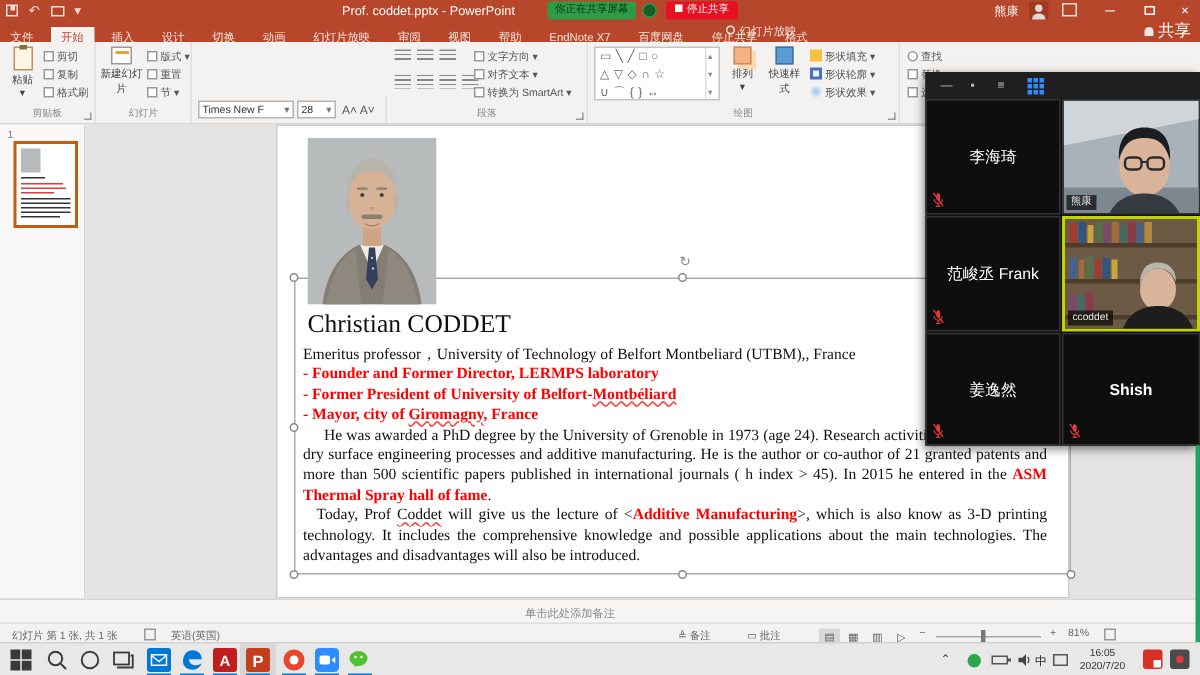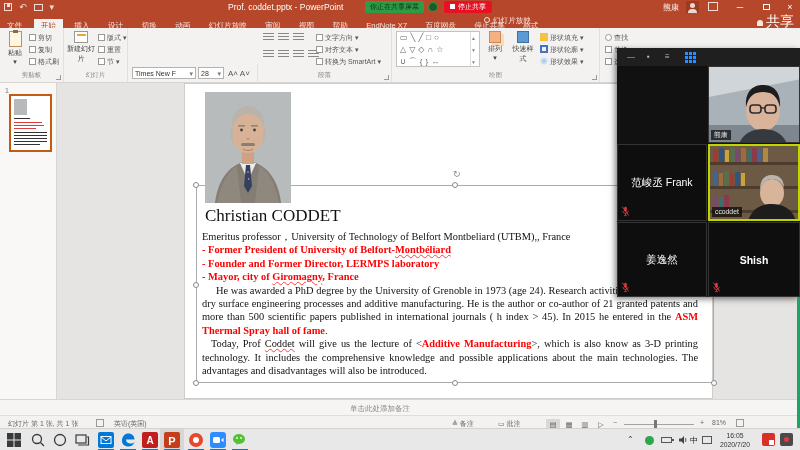--- a/index.html
+++ b/index.html
@@ -26,21 +26,21 @@
   .ribopts { position:absolute; left:708px; top:2px; width:10px; height:9px; border:1px solid #f4ddd6; }
   .winbtn { position:absolute; top:0; width:20px; height:14px; text-align:center; font-size:9px; line-height:14px; color:#fff; }
   .restore-g { width:7px; height:6px; border:1px solid #fff; display:inline-block; margin-top:4px; }
 
   
   .tabrow { position:absolute; left:0; top:14px; width:800px; height:14px; background:#B7472A; }
   .tab { display:inline-block; padding:0 7px; height:14px; line-height:14px; font-size:7.6px; color:#f6e4de; cursor:default; }
   .tab.active { background:#F3F2F1; color:#B7472A; }
   .tellme { position:absolute; left:484px; top:0; height:14px; line-height:14px; font-size:7.6px; color:#f6e4de; }
   .bulb { display:inline-block; width:6px; height:6px; border:1px solid #f6e4de; border-radius:50%; margin-right:3px; }
-  .sharebtn { position:absolute; right:6px; top:0; height:14px; line-height:14px; font-size:14px; color:#fff; }
+  .sharebtn { position:absolute; right:6px; top:0; height:14px; line-height:14px; font-size:11px; color:#fff;font-family:Liberation Serif, serif; }
   .personic { display:inline-block; width:6px; height:6px; border-radius:50% 50% 0 0; background:#f6e4de; margin-right:3px; }
 
   
   .ribbon { position:absolute; left:0; top:28px; width:800px; height:55px; background:#F3F2F1; border-bottom:1px solid #D8D6D4; color:#444; font-size:7px; }
   .rgroup { position:absolute; top:0; height:54px; border-right:1px solid #E2E0DE; }
   .rglabel { position:absolute; bottom:2px; left:0; right:0; text-align:center; color:#8a8886; font-size:6.5px; }
   .launcher { position:absolute; right:2px; bottom:2px; width:5px; height:5px; border-right:1px solid #999; border-bottom:1px solid #999; }
   .bigbtn { position:absolute; top:3px; text-align:center; color:#444; }
   .bigic { margin:0 auto 1px; }
   .clip-ic { width:13px; height:16px; background:#fdf6e3; border:1px solid #b7935f; position:relative; }
@@ -300,22 +300,22 @@
         <rect x="46" y="33" width="7" height="1.6" fill="#8d8578"></rect>
         <circle cx="36.5" cy="38" r="1.4" fill="#42403c"></circle>
         <circle cx="49.5" cy="38" r="1.4" fill="#42403c"></circle>
         <path d="M41 46 L45 46 L44 48 L42 48 Z" fill="#c49a7e"></path>
         <rect x="36" y="51" width="14" height="3" rx="1.5" fill="#8a8070"></rect>
         <path d="M38 57 C41 59 45 59 48 57" stroke="#a87f63" stroke-width="1" fill="none"></path>
       </svg>
       <div class="slide-title">Christian CODDET</div>
       <div class="textbox">
         <p class="bio"><span>Emeritus professor，University of Technology of Belfort Montbeliard (UTBM),, France</span></p>
+        <p class="redline"><span>- Founder and Former Director, LERMPS laboratory</span></p>
         <p class="redline"><span>- Former President of University of Belfort-</span><span class="sq">Montbéliard</span></p>
-        <p class="redline"><span>- Founder and Former Director, LERMPS laboratory</span></p>
         <p class="redline"><span>- Mayor, city of </span><span class="sq">Giromagny</span><span>, France</span></p>
         <p class="para ind1"><span>He was awarded a PhD degree by the University of Grenoble in 1973 (age 24). Research activities were focused on dry surface engineering processes and additive manufacturing. He is the author or co-author of 21 granted patents and more than 500 scientific papers published in international journals ( h index &gt; 45). In 2015 he entered in the </span><span class="redbold">ASM Thermal Spray hall of fame</span><span>.</span></p>
         <p class="para ind2"><span>Today, Prof </span><span class="sq">Coddet</span><span> will give us the lecture of &lt;</span><span class="redbold">Additive Manufacturing</span><span>&gt;, which is also know as 3-D printing technology. It includes the comprehensive knowledge and possible applications about the main technologies. The advantages and disadvantages will also be introduced.</span></p>
       </div>
     </div>
 
     <div class="selbox">
       <span class="rotate">↻</span>
       <span class="handle" style="left:-4px;top:-4px;"></span>
       <span class="handle" style="left:255px;top:-4px;"></span>
@@ -365,20 +365,32 @@
           <div></div>
           <div></div>
           <div></div>
           <div></div>
           <div></div>
           <div></div>
           <div></div>
         </span>
     </div>
 
+    <div class="tile" style="left:0;top:18px;width:90px;height:77px;">
+      <span class="pname">李海琦</span>
+      <svg class="miclab" viewBox="0 0 10 12">
+          <g fill="#E23B3B" stroke="#E23B3B">
+            <rect x="3.6" y="0.8" width="2.8" height="5.4" rx="1.4" stroke="none"></rect>
+            <path d="M2 5.2a3 3 0 0 0 6 0" fill="none" stroke-width="0.9"></path>
+            <line x1="5" y1="8.2" x2="5" y2="10" stroke-width="0.9"></line>
+            <line x1="3.4" y1="10.6" x2="6.6" y2="10.6" stroke-width="0.9"></line>
+            <line x1="1.4" y1="0.6" x2="8.6" y2="10.4" stroke-width="1"></line>
+          </g>
+        </svg>
+    </div>
     <div class="tile" style="left:91px;top:18px;width:92px;height:77px;">
       <svg width="92" height="77" viewBox="0 0 92 77" xmlns="http://www.w3.org/2000/svg">
         <rect width="92" height="77" fill="#a9b2b9"></rect>
         <polygon points="0,0 92,0 92,12 0,30" fill="#cfd5d9"></polygon>
         <rect x="0" y="58" width="92" height="19" fill="#7e8790"></rect>
         <ellipse cx="54" cy="44" rx="17" ry="20" fill="#d9b49a"></ellipse>
         <path d="M37 40 C36 24 44 18 54 18 C64 18 72 24 71 40 C68 28 62 25 54 25 C46 25 40 28 37 40 Z" fill="#1d1d1f"></path>
         <rect x="41" y="38" width="11" height="8" rx="3" fill="none" stroke="#2a2a2c" stroke-width="1.6"></rect>
         <rect x="56" y="38" width="11" height="8" rx="3" fill="none" stroke="#2a2a2c" stroke-width="1.6"></rect>
         <line x1="52" y1="41" x2="56" y2="41" stroke="#2a2a2c" stroke-width="1.4"></line>

